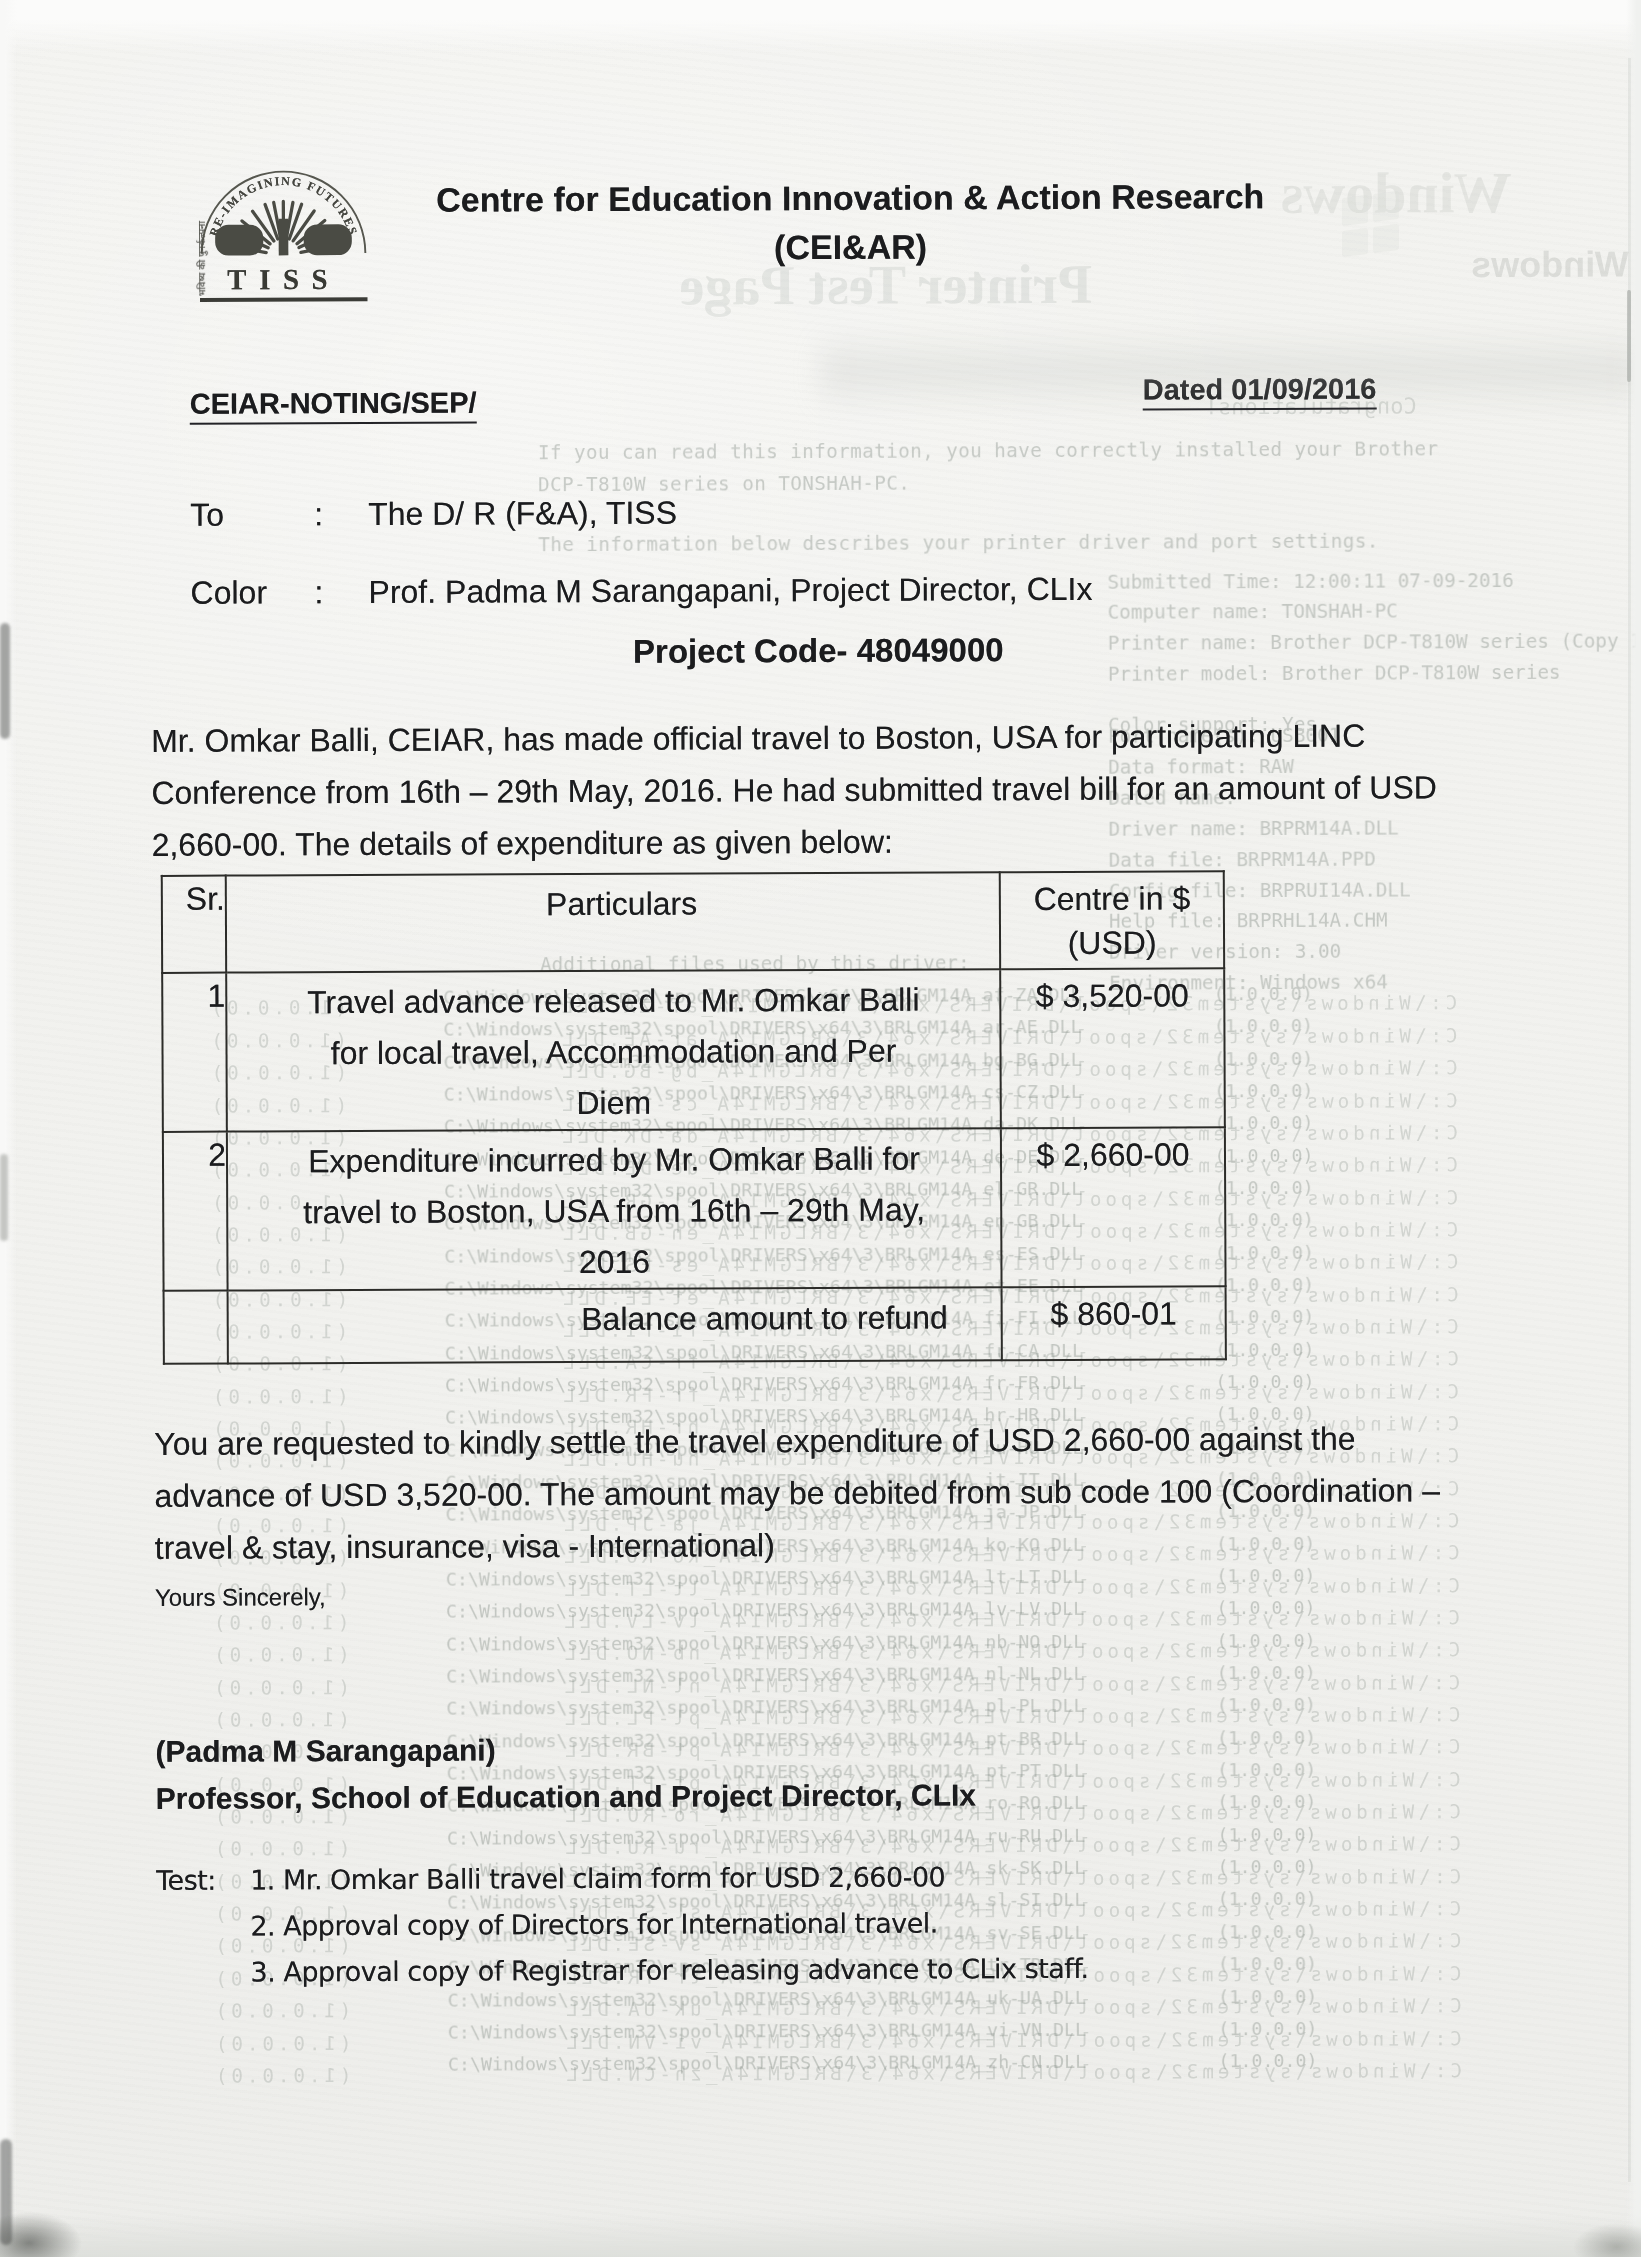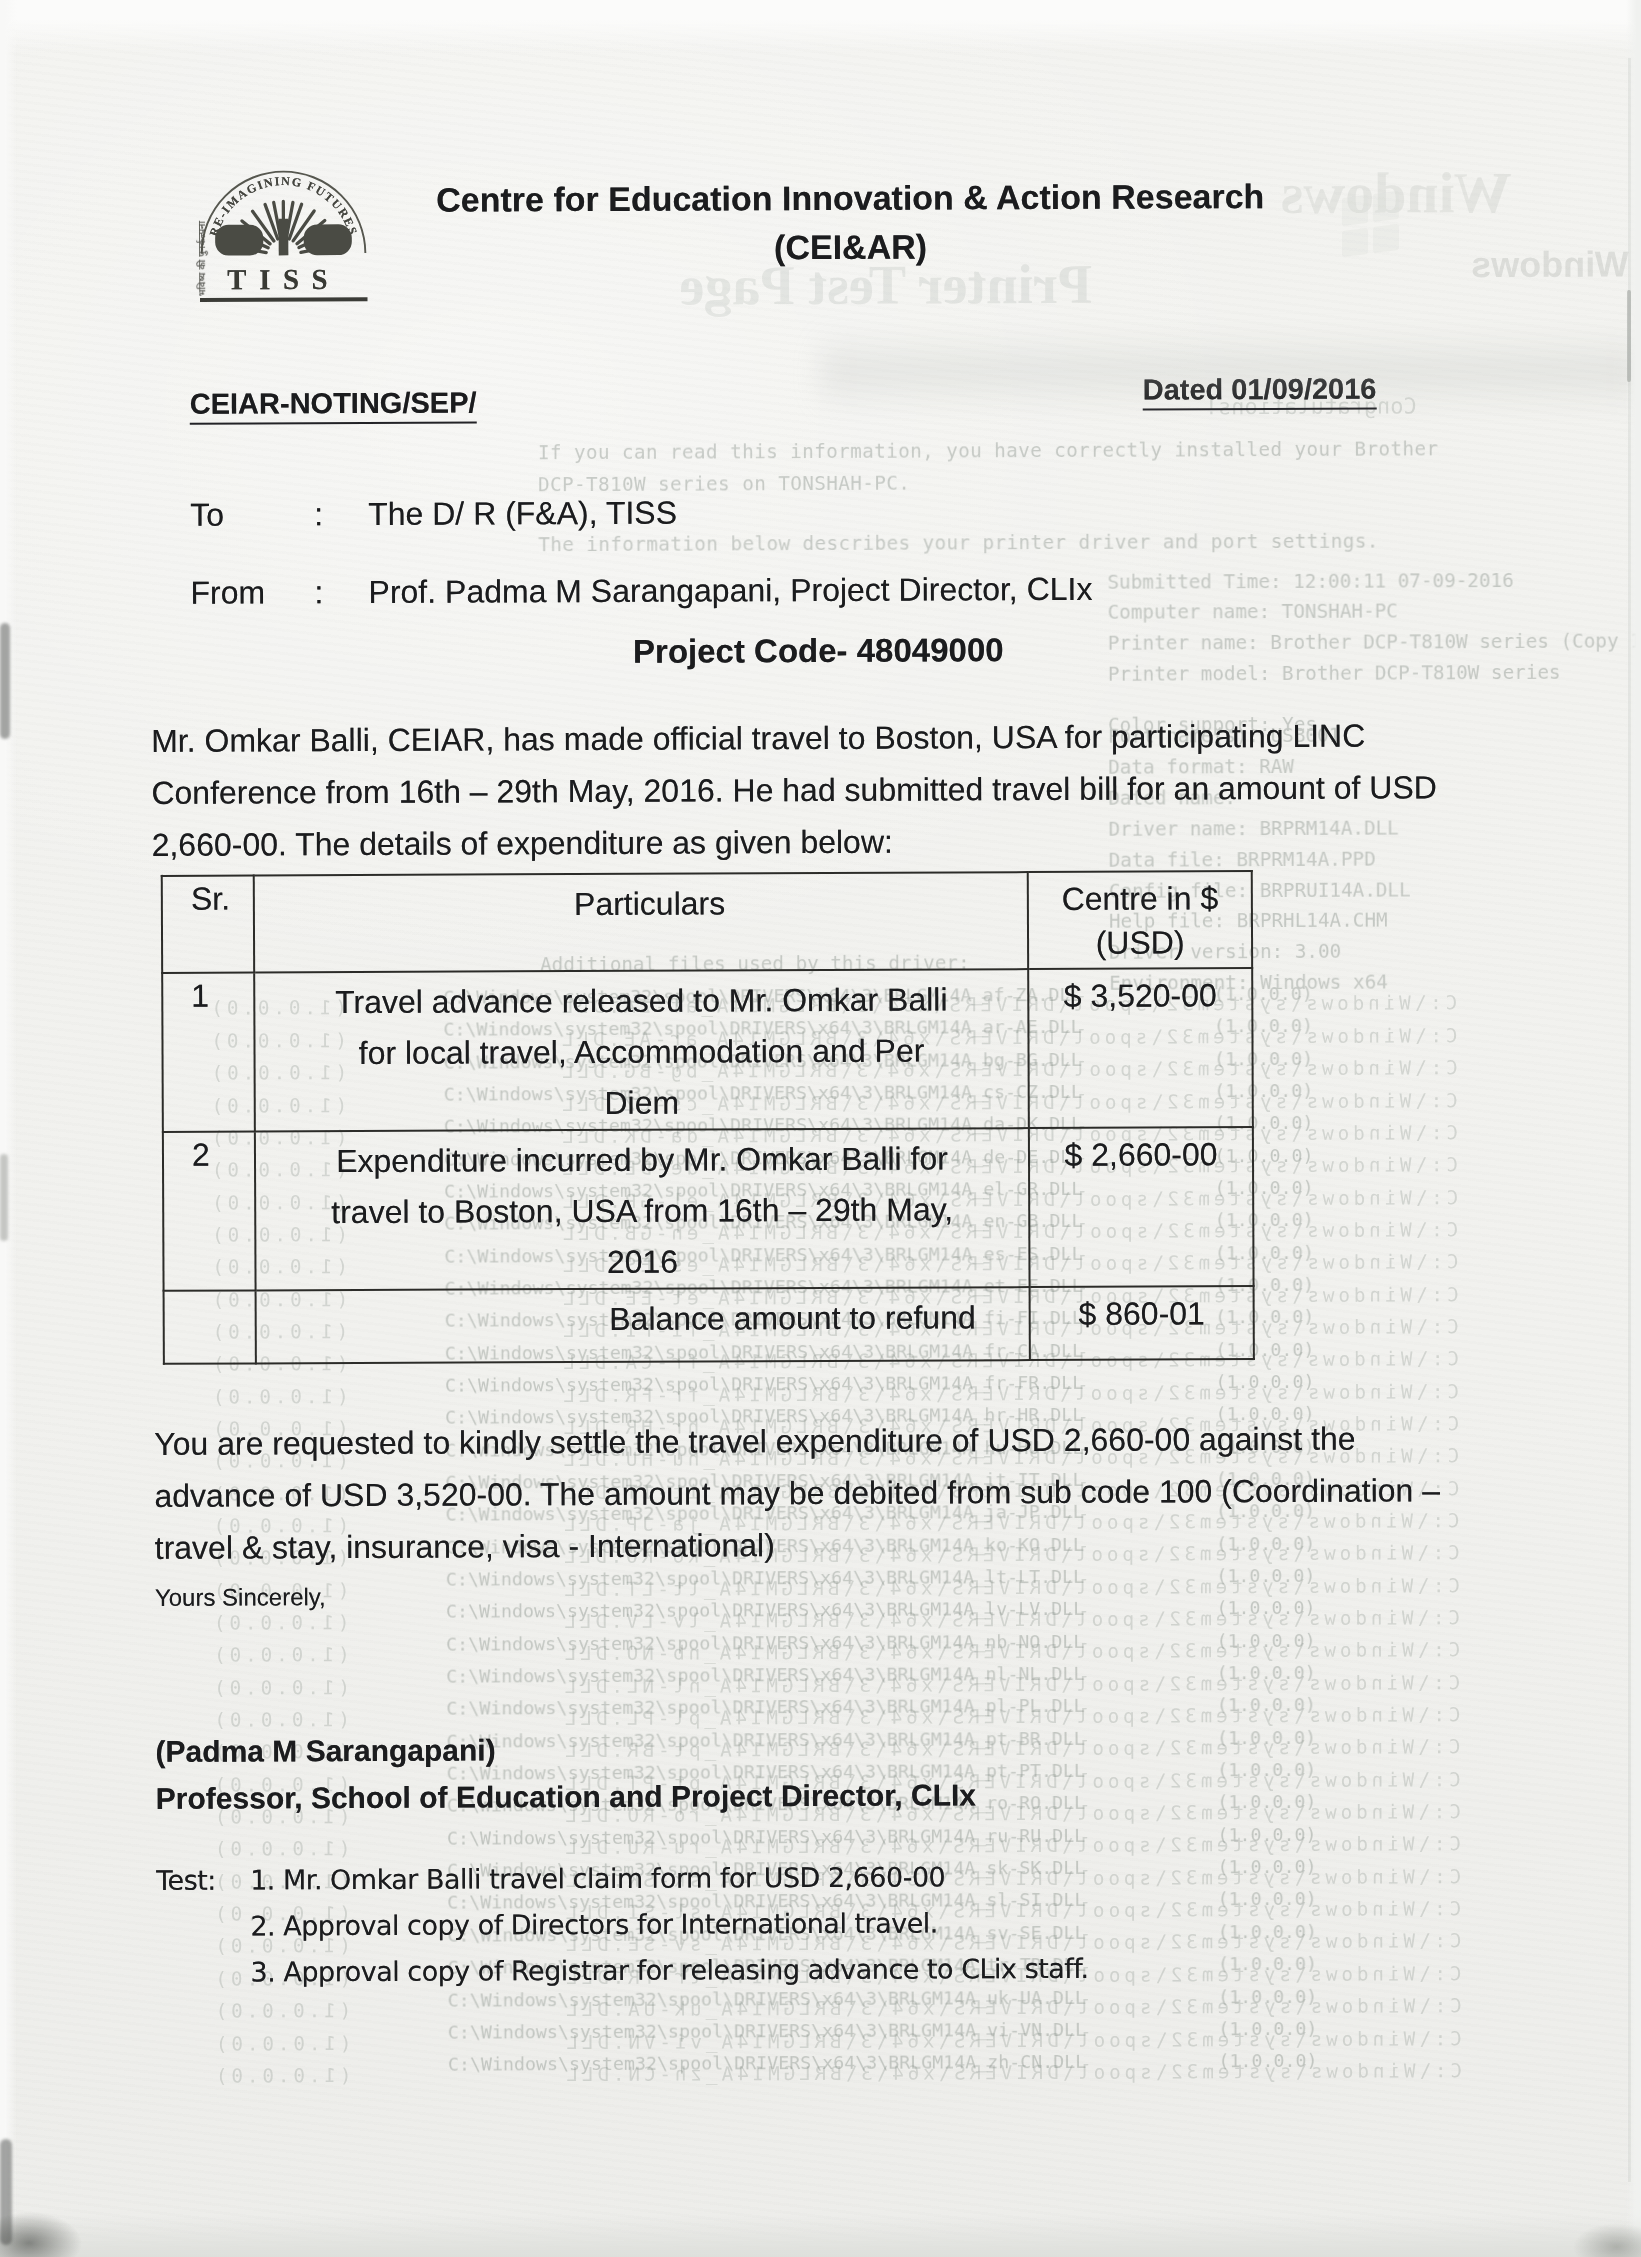--- a/index.html
+++ b/index.html
@@ -58,21 +58,21 @@
   .p2{top:1415px;}
   .valediction{left:153px;top:1581px;font-size:24px;}
   .signatory{left:153px;top:1725px;font-size:30px;font-weight:bold;line-height:47px;}
   .encl{left:153px;top:1855px;font-family:"DejaVu Sans",sans-serif;font-size:27px;line-height:46px;letter-spacing:-0.5px;
     display:grid;grid-template-columns:94px auto;}
   .encl-items{grid-column:2;}
 
   table.exp{border-collapse:collapse;position:absolute;left:162px;top:872px;table-layout:fixed;}
   table.exp td,table.exp th{border:2.9px solid #2c2c29;vertical-align:top;font-size:32px;font-weight:normal;
     padding:3.9px 0 0 0;background:transparent;}
-  table.exp .c-sr{width:62px;text-align:left;padding-left:28px;}
+  table.exp .c-sr{width:62px;text-align:right;}
   table.exp .c-part{width:719px;text-align:center;line-height:51px;}
   table.exp .c-amt{width:222px;text-align:center;line-height:44px;}
   tr.hdr{height:97px;}
   tr.r-data1{height:156px;}
   tr.r-data2{height:156px;}
   tr.r-bal{height:73px;}
   .hdr th{font-weight:bold;}
   .hdr .c-part{text-align:left;padding-left:17.4px;}
   .bal-label{text-align:right !important;padding-right:53px !important;font-weight:bold;}
   .bal-amt{font-weight:bold;}
@@ -263,21 +263,21 @@
         <span class="ref-underline">CEIAR-NOTING/SEP/</span>
       </div>
       <div class="abs dated">
         <span class="ref-underline">Dated 01/09/2016</span>
       </div>
 
       <div class="abs addr-row to-row">
         <span class="addr-label">To</span><span class="addr-colon">:</span><span>The D/ R (F&amp;A), TISS</span>
       </div>
       <div class="abs addr-row from-row">
-        <span class="addr-label">From</span><span class="addr-colon">:</span><span>Prof. Padma M Sarangapani, Project Director, CLIx</span>
+        <span class="addr-label">Color</span><span class="addr-colon">:</span><span>Prof. Padma M Sarangapani, Project Director, CLIx</span>
       </div>
 
       <div class="abs project-code">Project Code- 48049000</div>
 
       <div class="abs body-par p1" id="body-par">
           <div>Mr. Omkar Balli, CEIAR, has made official travel to Boston, USA for participating LINC</div>
           <div>Conference from 16th – 29th May, 2016. He had submitted travel bill for an amount of USD</div>
           <div>2,660-00. The details of expenditure as given below:</div>
         </div>
 

